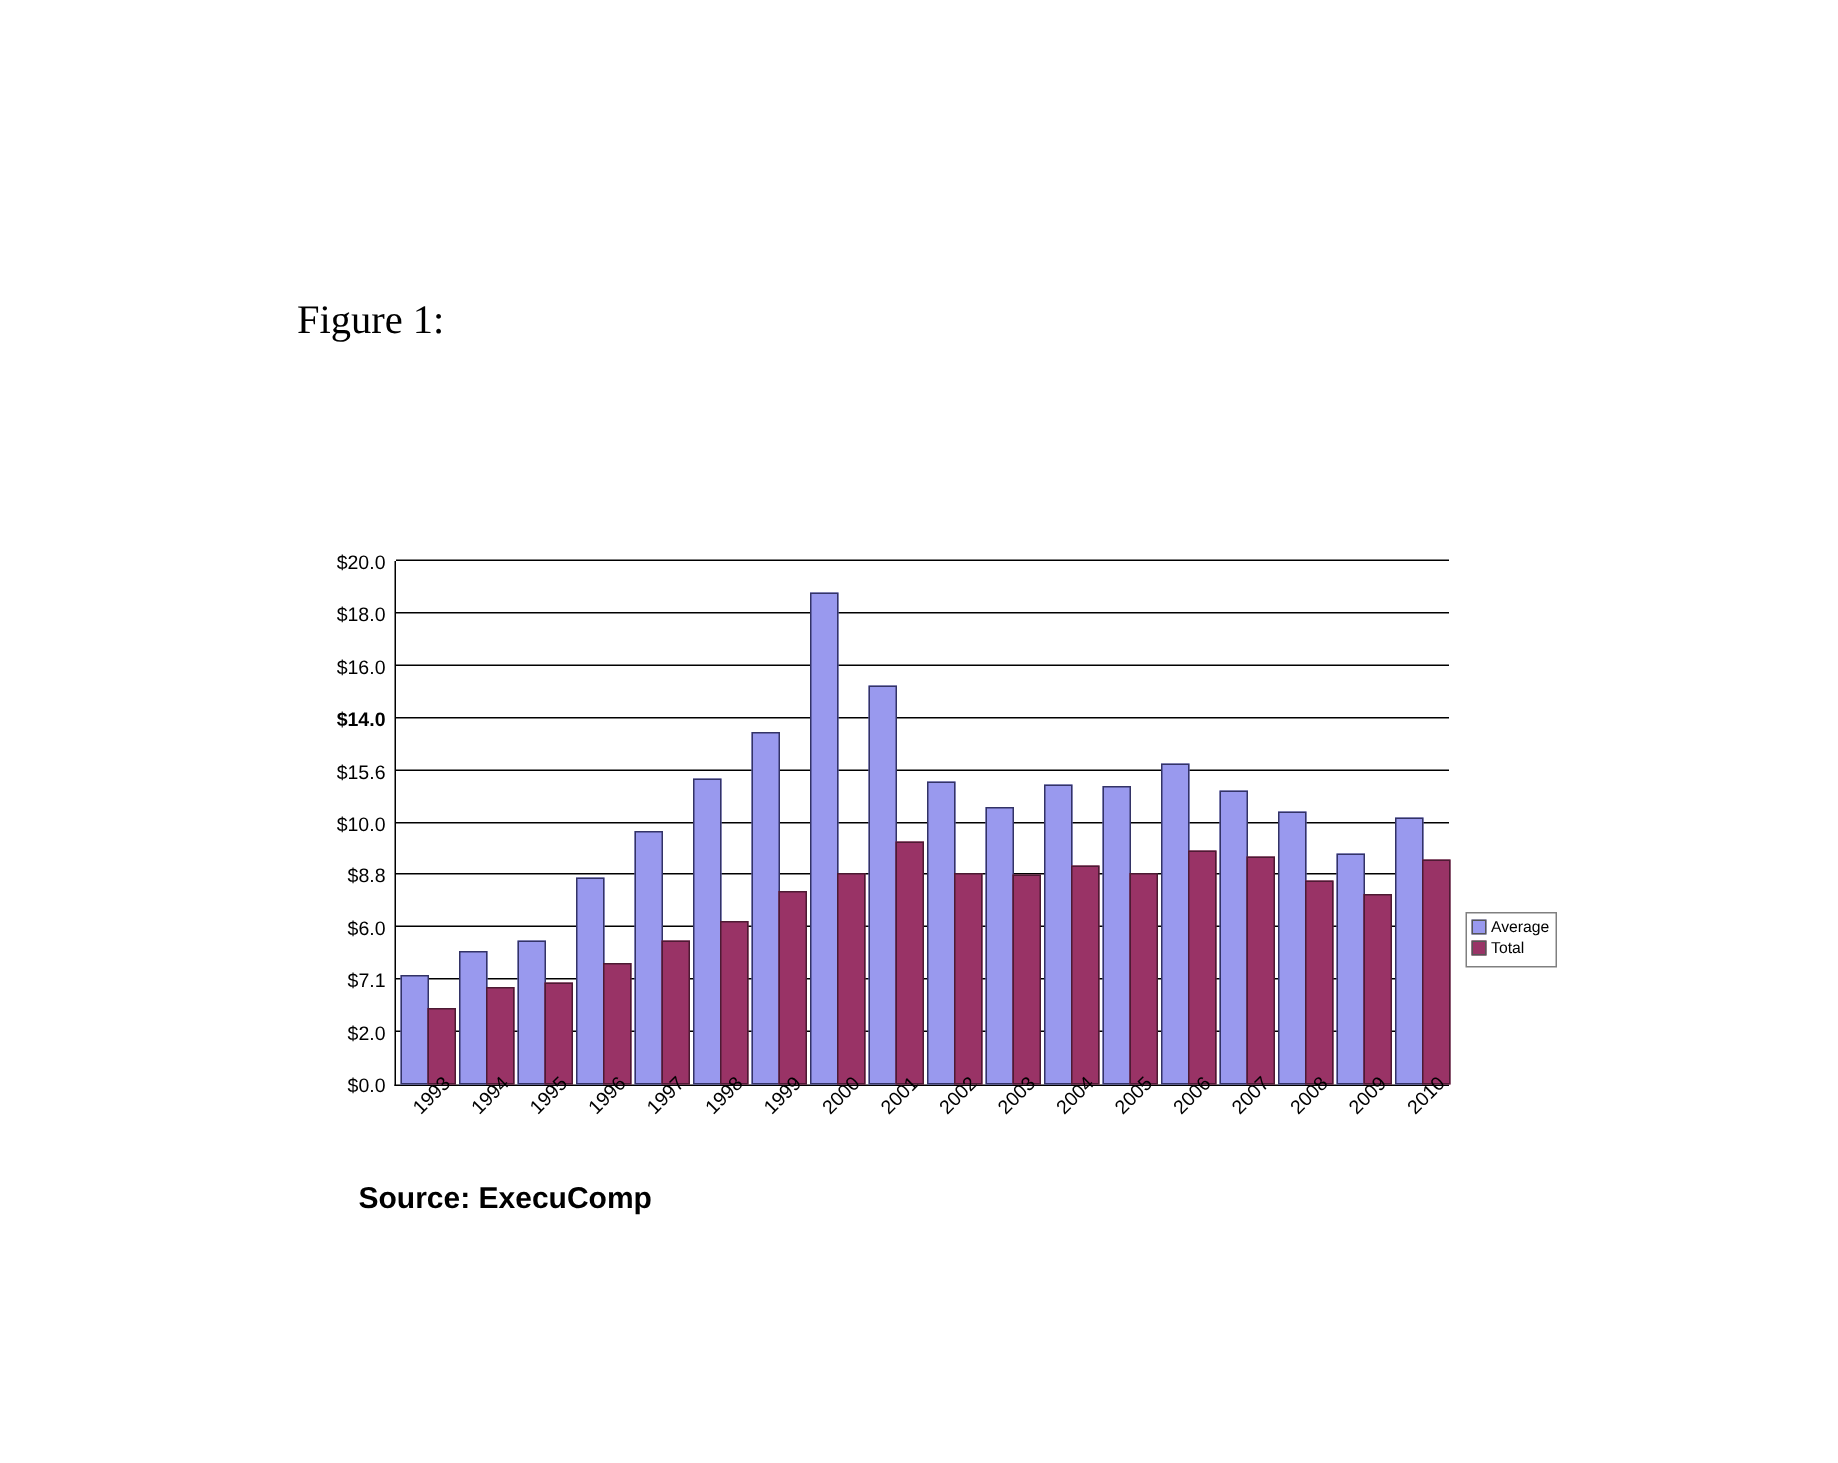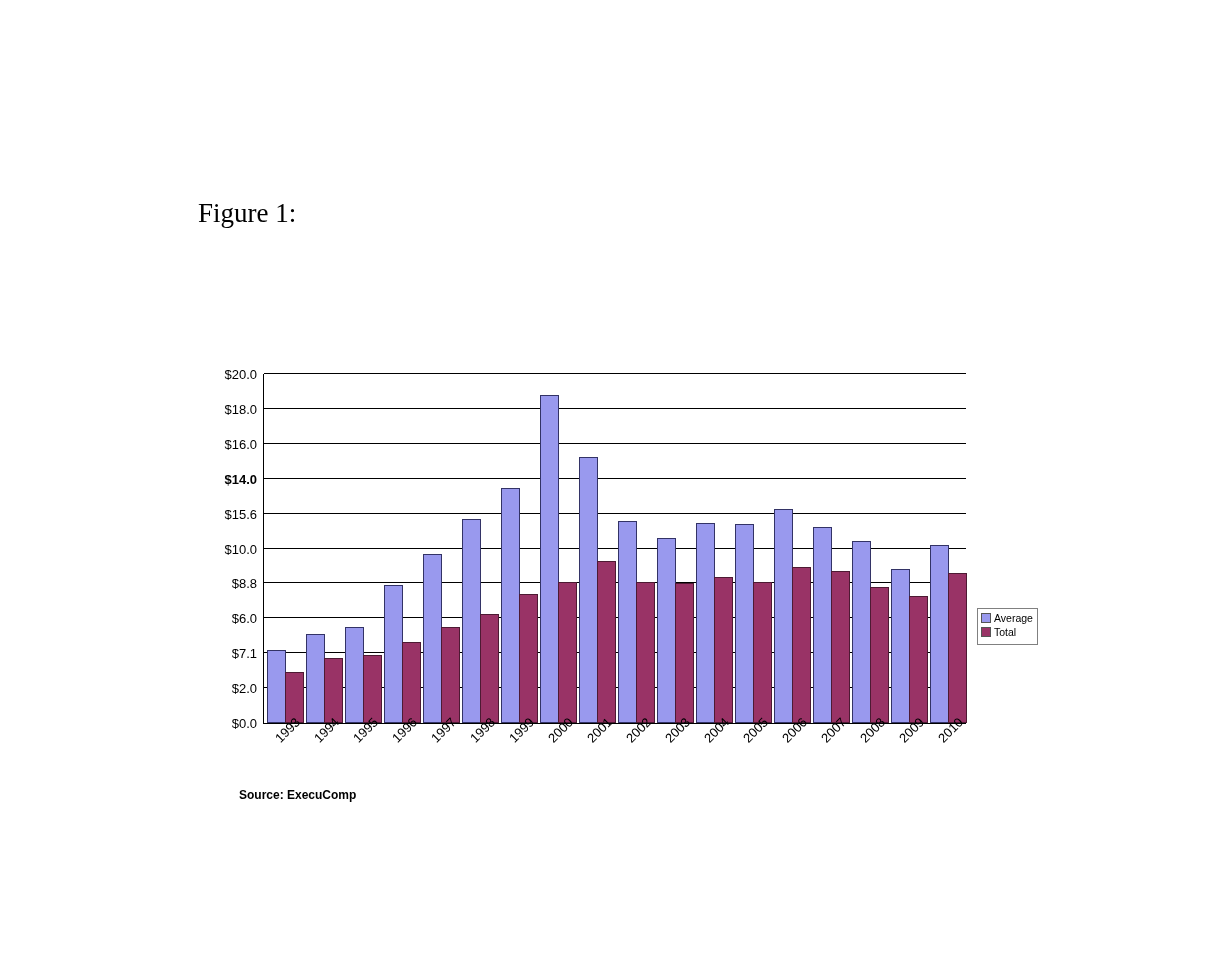--- a/index.html
+++ b/index.html
@@ -136,21 +136,21 @@
     font-size: 10.5px;
     line-height: 11px;
     color: #000;
     white-space: nowrap;
   }
 
   #source-note {
     position: absolute;
     left: 239px;
     top: 788px;
-    font-size: 12px;
+    font-size: 20px;
     font-weight: bold;
     color: #000;
     white-space: nowrap;
   }
 </style>
 </head>
 <body>
 
 <div id="figure-label">Figure 1:</div>
 

